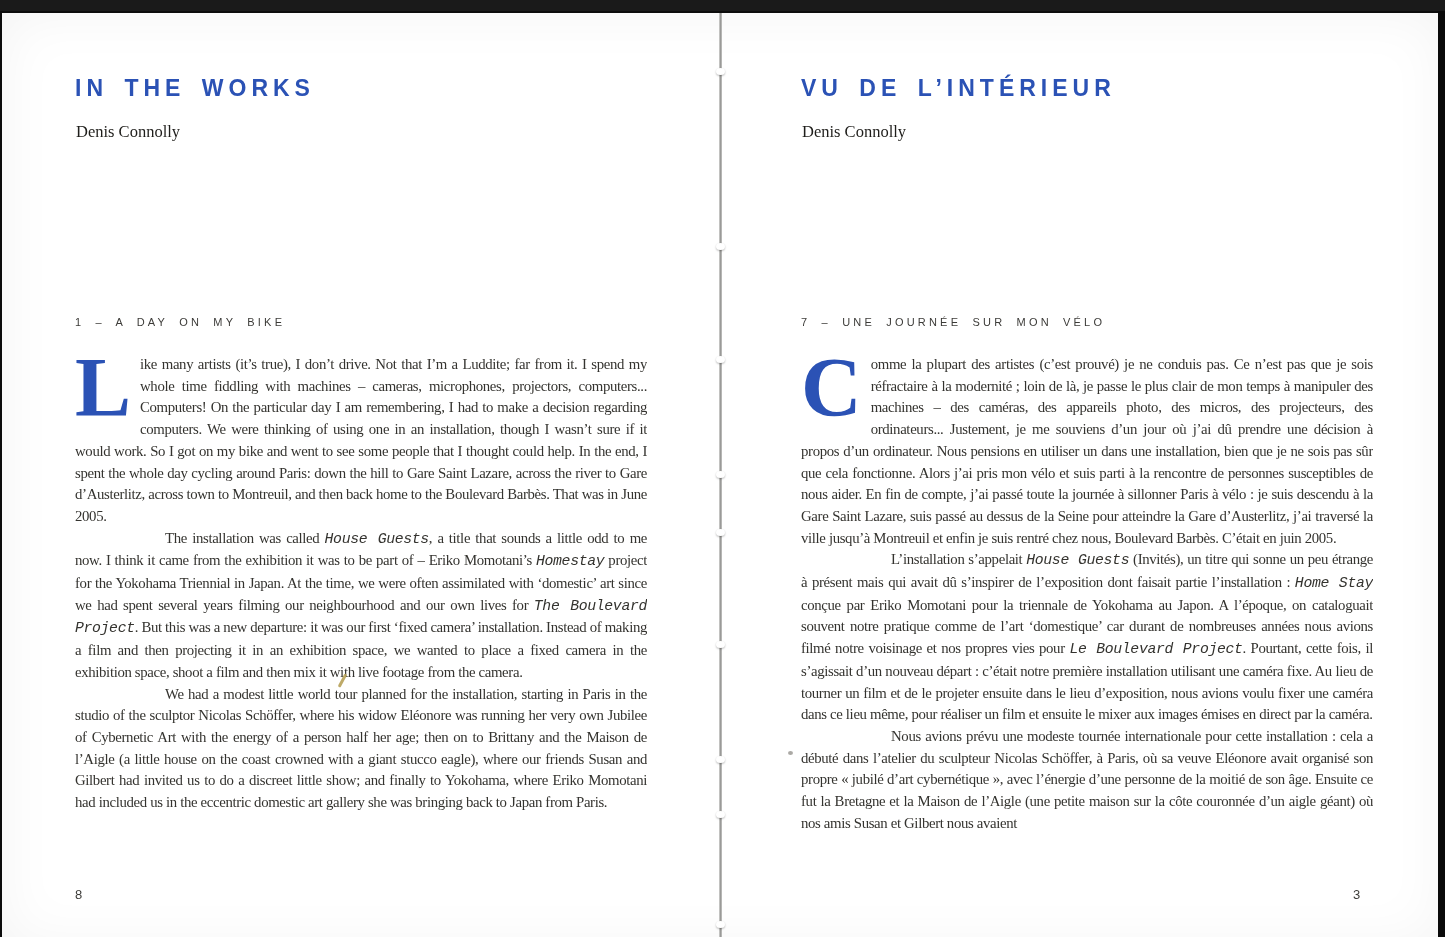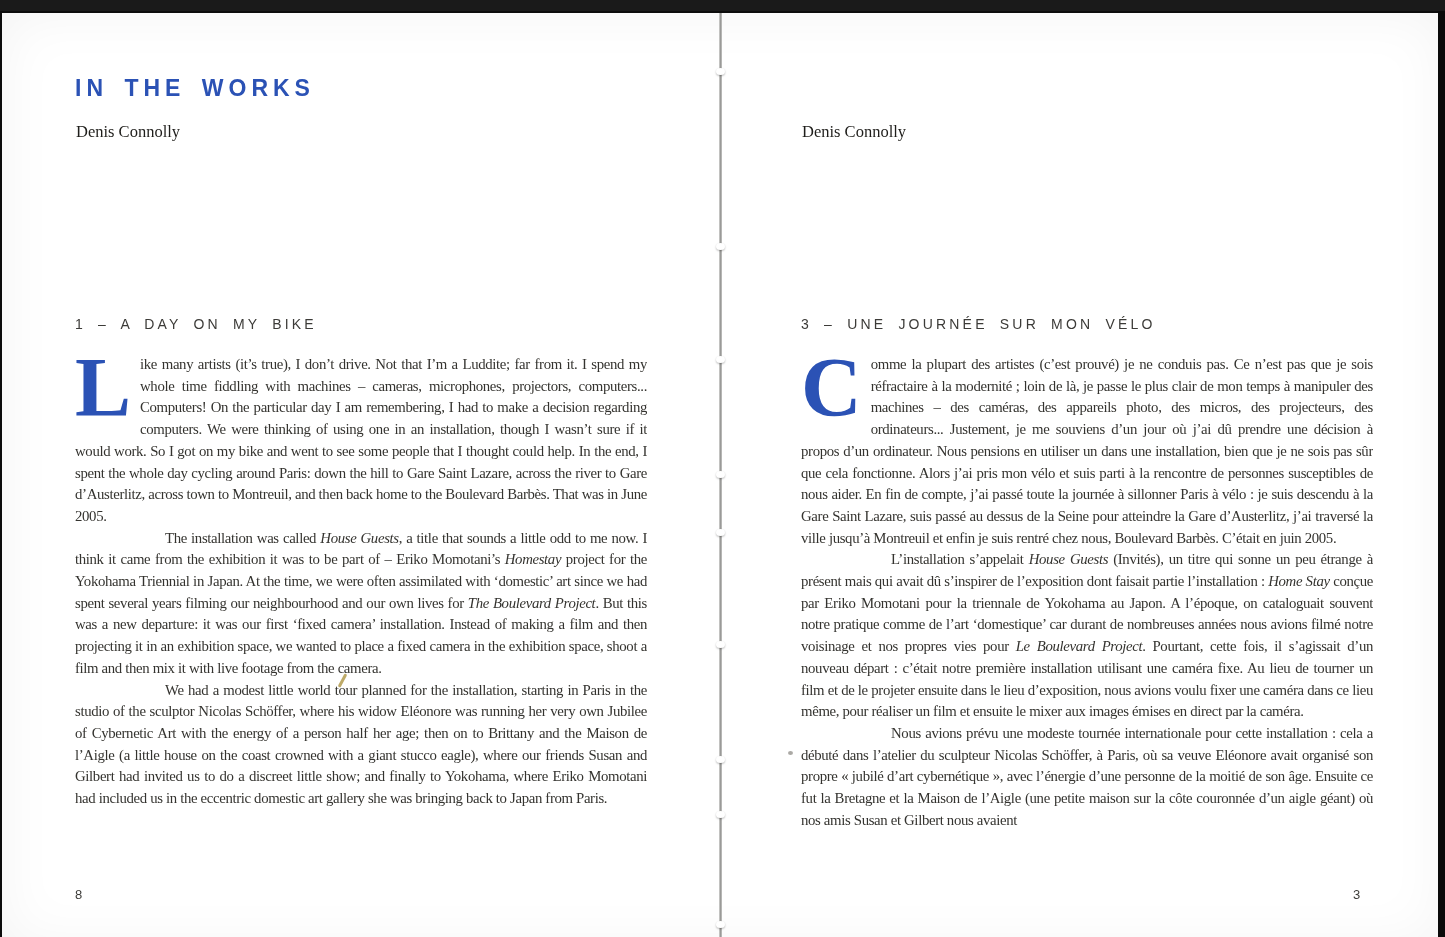--- a/index.html
+++ b/index.html
@@ -38,30 +38,30 @@
     font-size:23px;letter-spacing:5px;word-spacing:5px;
     color:#2b52b5;white-space:nowrap;
   }
   .author{
     position:absolute;left:1px;top:111px;
     font-size:16.5px;color:#1f1e1b;white-space:nowrap;
   }
   .heading{
     position:absolute;left:0;top:305px;margin:0;
     font-family:"Liberation Sans", sans-serif;font-weight:normal;
-    font-size:14px;letter-spacing:3.2px;word-spacing:5px;
+    font-size:11px;letter-spacing:3.2px;word-spacing:5px;
     color:#3c3b38;white-space:nowrap;
   }
   .body{
     position:absolute;left:0;top:343px;width:572px;max-height:552px;overflow:hidden;
     color:#34332f;font-size:14.8px;line-height:21.7px;letter-spacing:-0.35px;
   }
   .para{margin:0;text-align:justify;}
   .para.indent{text-indent:90px;}
-  .para em{font-style:italic;}
+  .para em{font-style:italic;font-family:Liberation Mono, monospace;}
   .dropcap{
     float:left;color:#2b52b5;font-weight:bold;
     font-size:84px;line-height:62px;height:65px;
     margin:3px 9px 0 0;letter-spacing:0;
   }
   .pagenum{
     position:absolute;top:876px;
     font-family:"Liberation Sans", sans-serif;font-size:13px;color:#3e3d3a;
   }
   .page.left .pagenum{left:0;}
@@ -104,22 +104,23 @@
         <div class="stitch" style="top: 458px;"></div>
         <div class="stitch" style="top: 516px;"></div>
         <div class="stitch" style="top: 628px;"></div>
         <div class="stitch" style="top: 743px;"></div>
         <div class="stitch" style="top: 798px;"></div>
         <div class="stitch" style="top: 908px;"></div>
       </div>
   </div>
 
   <section class="page right" lang="fr">
+    <h1 class="title">VU DE L’INTÉRIEUR</h1>
     <div class="author">Denis Connolly</div>
-    <h2 class="heading">3 – UNE JOURNÉE SUR MON VÉLO</h2>
+    <h2 class="heading">7 – UNE JOURNÉE SUR MON VÉLO</h2>
     <div class="body">
         <p class="para"><span class="dropcap">C</span><span>omme la plupart des artistes (c’est prouvé) je ne conduis pas. Ce n’est pas que je sois réfractaire à la modernité ; loin de là, je passe le plus clair de mon temps à manipuler des machines – des caméras, des appareils photo, des micros, des projecteurs, des ordinateurs... Justement, je me souviens d’un jour où j’ai dû prendre une décision à propos d’un ordinateur. Nous pensions en utiliser un dans une installation, bien que je ne sois pas sûr que cela fonctionne. Alors j’ai pris mon vélo et suis parti à la rencontre de personnes susceptibles de nous aider. En fin de compte, j’ai passé toute la journée à sillonner Paris à vélo : je suis descendu à la Gare Saint Lazare, suis passé au dessus de la Seine pour atteindre la Gare d’Austerlitz, j’ai traversé la ville jusqu’à Montreuil et enfin je suis rentré chez nous, Boulevard Barbès. C’était en juin 2005.</span></p>
         <p class="para indent"><span>L’installation s’appelait </span><em>House Guests</em><span> (Invités), un titre qui sonne un peu étrange à présent mais qui avait dû s’inspirer de l’exposition dont faisait partie l’installation : </span><em>Home Stay</em><span> conçue par Eriko Momotani pour la triennale de Yokohama au Japon. A l’époque, on cataloguait souvent notre pratique comme de l’art ‘domestique’ car durant de nombreuses années nous avions filmé notre voisinage et nos propres vies pour </span><em>Le Boulevard Project</em><span>. Pourtant, cette fois, il s’agissait d’un nouveau départ : c’était notre première installation utilisant une caméra fixe. Au lieu de tourner un film et de le projeter ensuite dans le lieu d’exposition, nous avions voulu fixer une caméra dans ce lieu même, pour réaliser un film et ensuite le mixer aux images émises en direct par la caméra.</span></p>
         <p class="para indent"><span>Nous avions prévu une modeste tournée internationale pour cette installation : cela a débuté dans l’atelier du sculpteur Nicolas Schöffer, à Paris, où sa veuve Eléonore avait organisé son propre « jubilé d’art cybernétique », avec l’énergie d’une personne de la moitié de son âge. Ensuite ce fut la Bretagne et la Maison de l’Aigle (une petite maison sur la côte couronnée d’un aigle géant) où nos amis Susan et Gilbert nous avaient</span></p>
       </div>
     <div class="margin-dot"></div>
     <div class="pagenum">3</div>
   </section>
 
   <div class="edge edge-top"></div>

